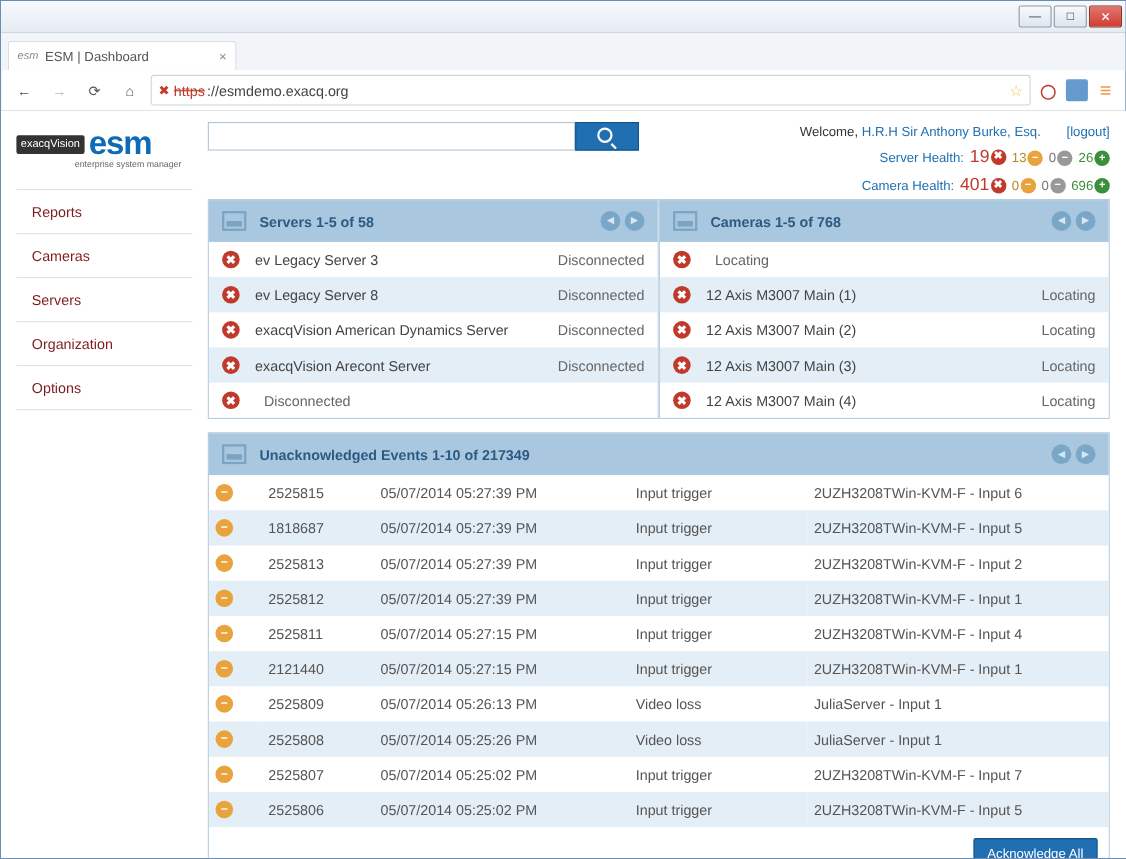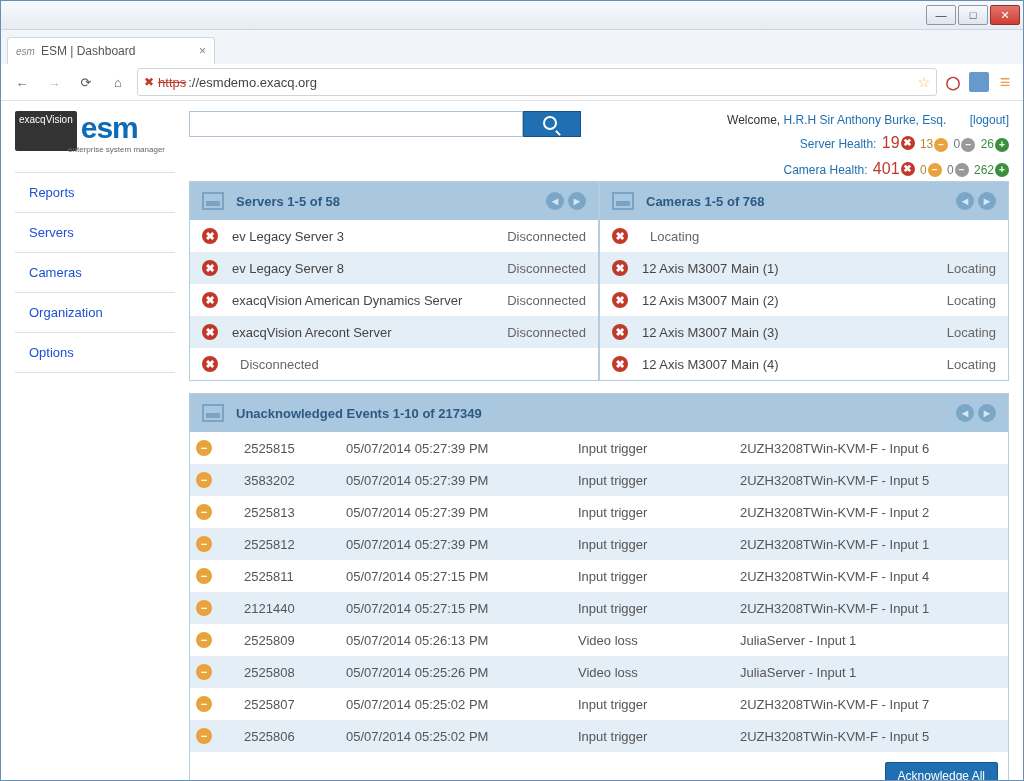--- a/index.html
+++ b/index.html
@@ -15,25 +15,25 @@
 .nbtn{width:26px;height:26px;display:flex;align-items:center;justify-content:center;color:#555;border-radius:3px}
 .urlbox{flex:1;height:26px;border:1px solid #cfd5db;border-radius:3px;display:flex;align-items:center;padding:0 6px;font-size:13px;color:#444}
 .urlbox .lock{color:#c0392b;margin-right:4px;font-size:12px}
 .urlbox .strike{text-decoration:line-through;color:#c0392b;margin-right:2px}
 .ricon{width:20px;height:20px;display:flex;align-items:center;justify-content:center}
 
 .page{flex:1;overflow:auto;background:#fff}
 .pagewrap{display:flex;padding:10px 14px;gap:14px}
 .leftcol{width:160px;flex:none}
 .rightcol{flex:1;display:flex;flex-direction:column;min-width:0}
-.logo{width:150px;height:40px;display:flex;}
+.logo{width:150px;height:40px;display:flex;align-items:center}
 .logo .ev{background:#333;color:#fff;font-size:10px;padding:3px 4px;border-radius:2px}
 .logo .esm{font-size:30px;font-weight:bold;color:#0d6bb8;margin-left:4px;letter-spacing:-1px}
 .sidenav{margin-top:18px;border-top:1px solid #e0e0e0}
-.sidenav a{display:block;padding:12px 14px;color:#1d4ed8;text-decoration:none;border-bottom:1px solid #e0e0e0}
+.sidenav a{display:block;padding:12px 14px;color:#7f1d1d;text-decoration:none;border-bottom:1px solid #e0e0e0}
 .sidenav a.active{background:#3f4347;color:#fff;font-weight:bold}
 
 .toprow{display:flex;align-items:flex-start;gap:10px}
 .search{display:flex}
 .search input{width:320px;height:24px;border:1px solid #b0c4d8;padding:0 6px}
 .search button{width:58px;height:26px;background:#1f6fb2;border:1px solid #15548a;display:flex;align-items:center;justify-content:center;color:#fff}
 .welcome{margin-left:auto;text-align:right;font-size:12px;line-height:1.6}
 .welcome a{color:#1f6fb2;text-decoration:none}
 .welcome .red{color:#c0392b;font-weight:bold;font-size:16px}
 .welcome .num{font-weight:normal}
@@ -110,22 +110,22 @@
     <div class="pagewrap">
 
       <div class="leftcol">
         <div class="logo">
           <span class="ev">exacqVision</span>
           <span class="esm">esm</span>
         </div>
         <div style="font-size:8px;color:#666;text-align:right;margin-top:-6px;margin-right:10px">enterprise system manager</div>
         <nav class="sidenav" id="sidenav">
             <a href="#">Reports</a>
+            <a href="#">Cameras</a>
             <a href="#">Servers</a>
-            <a href="#">Cameras</a>
             <a href="#">Organization</a>
             <a href="#">Options</a>
           </nav>
       </div>
 
       <div class="rightcol">
         <div class="toprow">
           <div class="search">
             <input type="text" style="">
             <button>
@@ -165,21 +165,21 @@
                 </span>
               <span class="statchip">
                   <span class="num" style="color:#b8862b">0</span>
                   <span class="dot warn">−</span>
                 </span>
               <span class="statchip">
                   <span class="num" style="color:#777">0</span>
                   <span class="dot idle">−</span>
                 </span>
               <span class="statchip">
-                  <span class="num" style="color:#3a8f3a">262</span>
+                  <span class="num" style="color:#3a8f3a">696</span>
                   <span class="dot ok">+</span>
                 </span>
             </div>
           </div>
         </div>
 
         <div class="panels">
           <div class="panel">
             <div class="phdr">
               <span class="hicon"></span>
@@ -271,21 +271,21 @@
                   </td>
                   <td style="width:90px">2525815</td>
                   <td style="width:220px">05/07/2014 05:27:39 PM</td>
                   <td style="width:150px">Input trigger</td>
                   <td>2UZH3208TWin-KVM-F - Input 6</td>
                 </tr>
                 <tr>
                   <td class="ic">
                     <span class="sdot warn">−</span>
                   </td>
-                  <td style="width:90px">3583202</td>
+                  <td style="width:90px">1818687</td>
                   <td style="width:220px">05/07/2014 05:27:39 PM</td>
                   <td style="width:150px">Input trigger</td>
                   <td>2UZH3208TWin-KVM-F - Input 5</td>
                 </tr>
                 <tr>
                   <td class="ic">
                     <span class="sdot warn">−</span>
                   </td>
                   <td style="width:90px">2525813</td>
                   <td style="width:220px">05/07/2014 05:27:39 PM</td>

